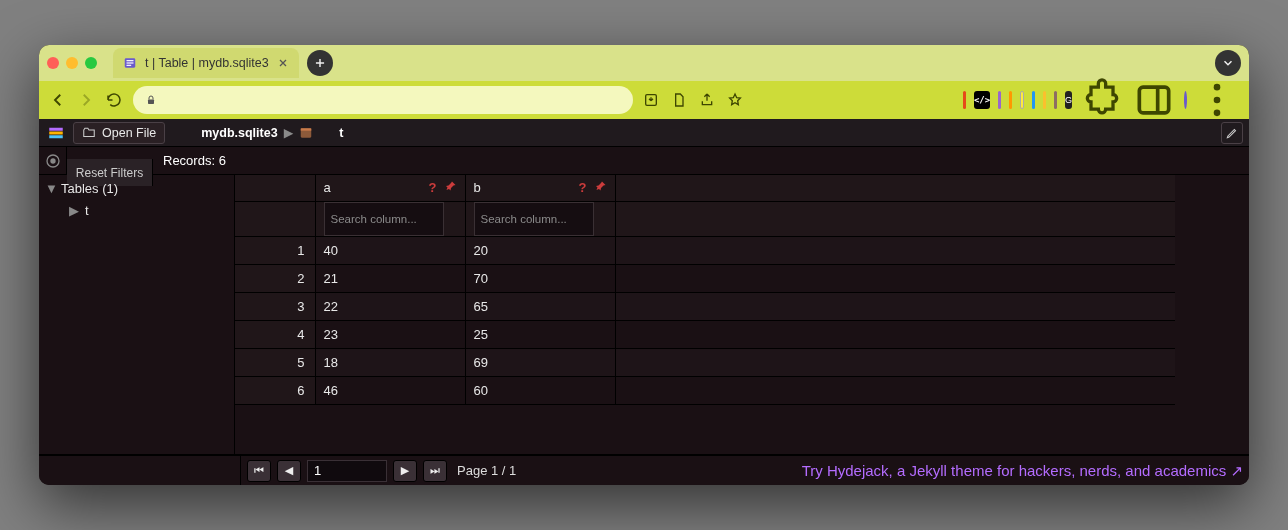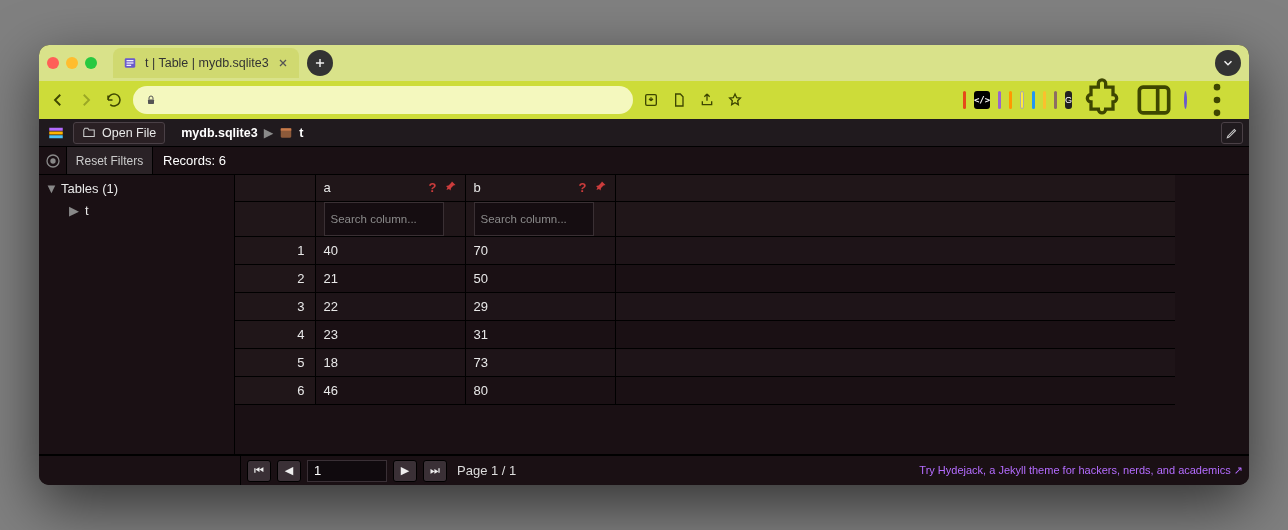--- a/index.html
+++ b/index.html
@@ -95,21 +95,21 @@
   .sq-ic{
     width:22px;height:22px;display:flex;align-items:center;justify-content:center;
     border-radius:3px;
   }
   .open-file{
     height:22px;padding:0 8px;display:flex;align-items:center;gap:6px;
     border:1px solid var(--btn-brd);border-radius:3px;cursor:pointer;
     background:#2a2024;
   }
   .crumbs{display:flex;align-items:center;gap:6px;margin-left:10px;}
-  .crumbs b{color:#fff;font-weight:600;}
+  .crumbs b{color:#fff;font-weight:600;margin-left:20px;}
   .crumbs .arrow{color:#8a8a8a;}
   .crumbs .tbl-ic{width:14px;height:14px;}
   .pencil-right{
     margin-left:auto;width:22px;height:22px;border:1px solid var(--btn-brd);
     display:flex;align-items:center;justify-content:center;border-radius:3px;cursor:pointer;
   }
 
   
   .filterbar{
     height:28px;display:flex;align-items:stretch;border-bottom:1px solid #000;
@@ -120,21 +120,21 @@
   .search-side{
     flex:0 0 168px;border-right:1px solid #000;
   }
   .search-side input{
     width:100%;height:100%;border:0;outline:0;background:transparent;
     color:var(--text);padding:0 8px;font-size:13px;
   }
   .reset{
     width:86px;height:100%;border-right:1px solid #000;
     display:flex;align-items:center;justify-content:center;
-    background:var(--btn);color:#ccc;font-size:12px;cursor:pointer;
+    background:var(--btn);color:#ccc;font-size:12px;cursor:pointer;margin-top:12px;
   }
   .records{padding:0 10px;display:flex;align-items:center;color:#fff;font-size:13px;}
   .search-rec{
     margin-left:auto;width:170px;
   }
   .search-rec input{
     width:100%;height:100%;border:0;outline:0;background:transparent;
     color:var(--text);padding:0 8px;font-size:13px;
   }
 
@@ -187,21 +187,21 @@
   .left-gutter{width:196px;border-right:1px solid #000;height:100%;}
   .pg-btn{
     width:24px;height:22px;background:#3a3036;border:1px solid #000;border-radius:3px;
     display:flex;align-items:center;justify-content:center;cursor:pointer;color:#eee;font-size:11px;
   }
   .pg-input{
     width:80px;height:22px;background:#100a0e;border:1px solid #3a3036;color:#fff;
     padding:0 6px;outline:0;font-size:13px;
   }
   .pg-label{color:#ddd;margin-left:4px;}
-  .promo{margin-left:auto;color:var(--purple);font-size:11px;cursor:pointer;}
+  .promo{margin-left:auto;color:var(--purple);font-size:15px;cursor:pointer;}
 
   input::placeholder{color:var(--muted);}
 </style>
 </head>
 <body>
 
 <div class="window">
 
   <div class="tabbar">
     <div class="traffic">
@@ -377,51 +377,51 @@
               <th class="rownum"></th>
               <th><input placeholder="Search column..." style=""></th>
               <th><input placeholder="Search column..." style=""></th>
               <th class="rest"></th>
             </tr>
           </thead>
           <tbody id="tbody">
               <tr>
                 <td class="rownum">1</td>
                 <td>40</td>
-                <td>70</td>
+                <td>20</td>
                 <td class="rest"></td>
               </tr>
               <tr>
                 <td class="rownum">2</td>
                 <td>21</td>
-                <td>50</td>
+                <td>70</td>
                 <td class="rest"></td>
               </tr>
               <tr>
                 <td class="rownum">3</td>
                 <td>22</td>
-                <td>29</td>
+                <td>65</td>
                 <td class="rest"></td>
               </tr>
               <tr>
                 <td class="rownum">4</td>
                 <td>23</td>
-                <td>31</td>
+                <td>25</td>
                 <td class="rest"></td>
               </tr>
               <tr>
                 <td class="rownum">5</td>
                 <td>18</td>
-                <td>73</td>
+                <td>69</td>
                 <td class="rest"></td>
               </tr>
               <tr>
                 <td class="rownum">6</td>
                 <td>46</td>
-                <td>80</td>
+                <td>60</td>
                 <td class="rest"></td>
               </tr>
             </tbody>
         </table>
       </div>
     </div>
   </div>
 
   <div class="footer">
     <div class="left-gutter"></div>

